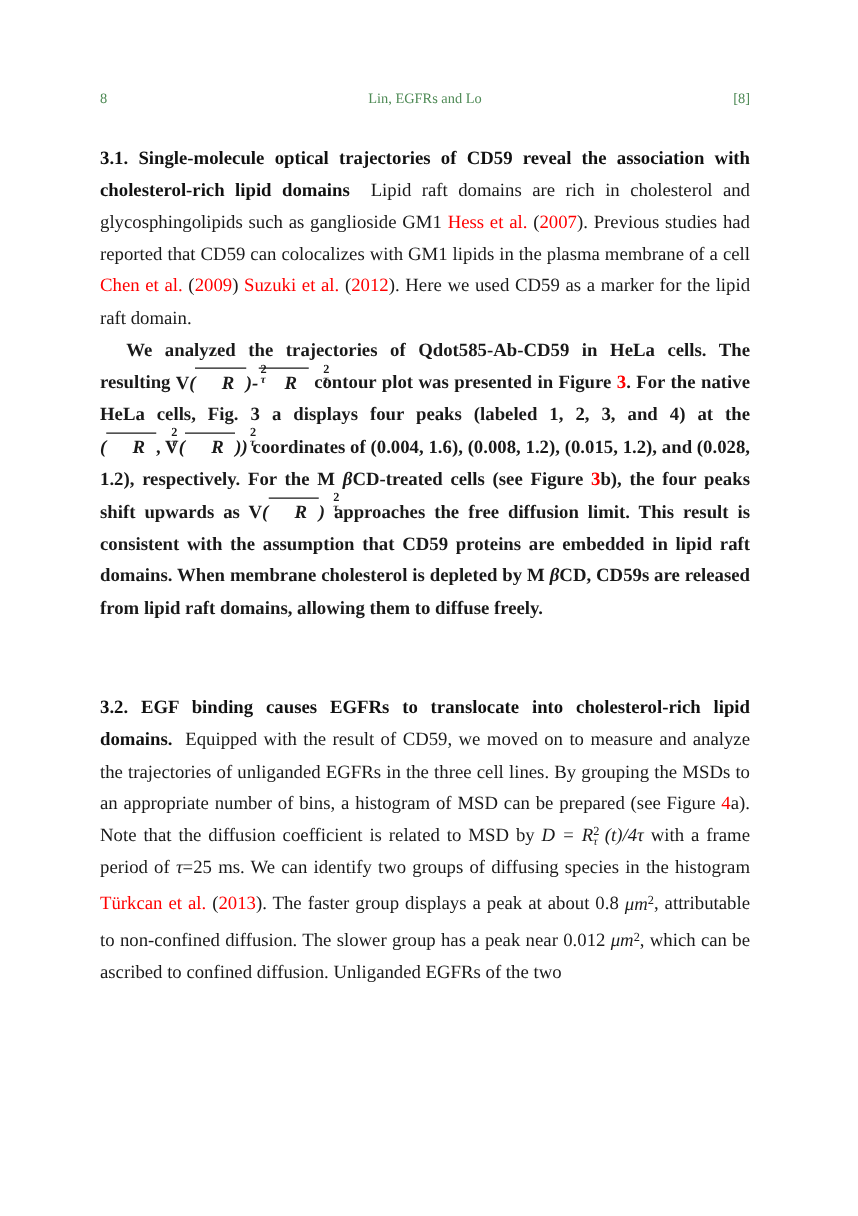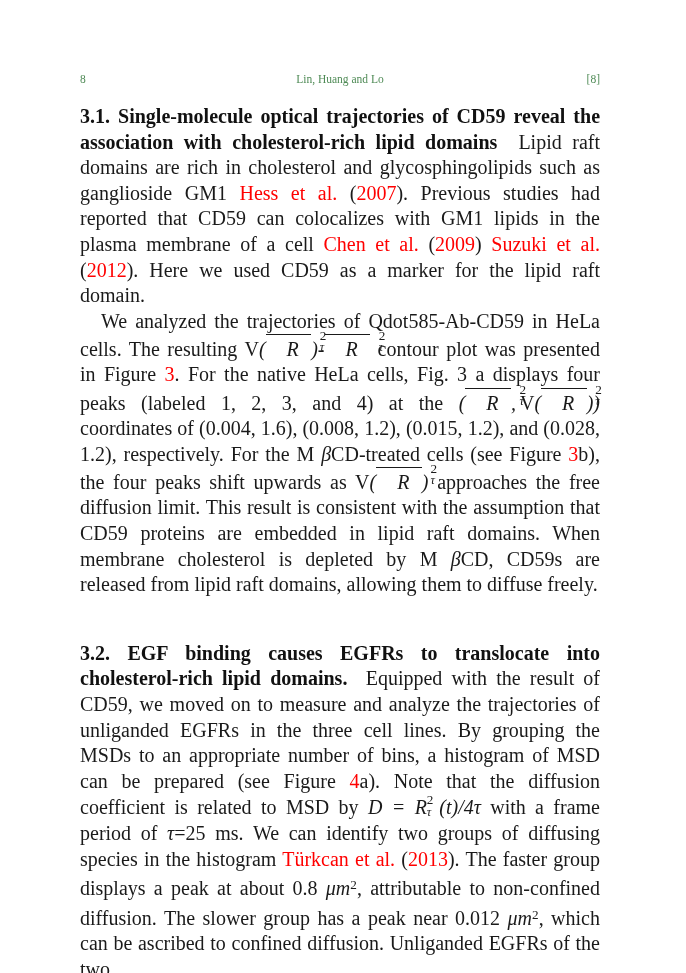--- a/index.html
+++ b/index.html
@@ -62,28 +62,28 @@
     font-weight: bold;
     color: #0f0fe8;
     text-align: center;
     letter-spacing: 0.1px;
     line-height: 20px;
     margin-bottom: 19px;
   }
   h2.section-title .num { margin-right: 5px; }
 
   p.para {
-    margin: 4px 0 0 0;
-    font-size: 20px;
+    margin: 15px 0 0 0;
+    font-size: 15px;
     line-height: 25.6px;
     text-align: justify;
     text-justify: inter-word;
     hyphens: manual;
   }
-  p.para + p.para { margin-top: 0; }
+  p.para + p.para { margin-top: 0; font-weight: bold; }
   p.indent { text-indent: 21px; }
 
   .subhead {
     font-weight: bold;
     color: #111;
   }
   .cite { color: #ff0000; }
   .reflink { color: #ff0000; }
 
   .figline {
@@ -136,21 +136,21 @@
   }
   .greek { font-family: "Liberation Serif", "DejaVu Serif", serif; font-style: italic; }
 </style>
 </head>
 <body>
 
 <div class="page">
 
   <div class="runhead">
     <span class="folio-left">8</span>
-    <span class="runtitle">Lin, Huang and Lo</span>
+    <span class="runtitle">Lin, EGFRs and Lo</span>
     <span class="folio-right">[8]</span>
   </div>
 
   <div class="col">
 
 
     <p class="para"><span class="subhead">3.1.</span> <span class="subhead">Single-molecule optical trajectories of CD59 reveal the association with cholesterol-rich lipid domains</span>&nbsp; <span>Lipid raft domains are rich in cholesterol and glycosphingolipids such as ganglioside GM1 </span><span class="cite">Hess et al.</span><span> (</span><span class="cite">2007</span><span>). Previous studies had reported that CD59 can colocalizes with GM1 lipids in the plasma membrane of a cell </span><span class="cite">Chen et al.</span><span> (</span><span class="cite">2009</span><span>) </span><span class="cite">Suzuki et al.</span><span> (</span><span class="cite">2012</span><span>). Here we used CD59 as a marker for the lipid raft domain.</span></p>
 
     <p class="para indent"><span>We analyzed the trajectories of Qdot585-Ab-CD59 in HeLa cells. The resulting </span><span class="math"><span class="up">V</span>(<span class="ovl">R<span class="stack"><span class="s-sup">2</span><span class="s-sub">τ</span></span></span>)-<span class="ovl">R<span class="stack"><span class="s-sup">2</span><span class="s-sub">τ</span></span></span></span><span> contour plot was presented in Figure </span><span class="reflink">3</span><span>. For the native HeLa cells, Fig. 3 a displays four peaks (labeled 1, 2, 3, and 4) at the </span><span class="math">(<span class="ovl">R<span class="stack"><span class="s-sup">2</span><span class="s-sub">τ</span></span></span>, <span class="up">V</span>(<span class="ovl">R<span class="stack"><span class="s-sup">2</span><span class="s-sub">τ</span></span></span>))</span><span> coordinates of (0.004, 1.6), (0.008, 1.2), (0.015, 1.2), and (0.028, 1.2), respectively. For the M </span><span class="greek">β</span><span>CD-treated cells (see Figure </span><span class="reflink">3</span><span>b), the four peaks shift upwards as </span><span class="math"><span class="up">V</span>(<span class="ovl">R<span class="stack"><span class="s-sup">2</span><span class="s-sub">τ</span></span></span>)</span><span> approaches the free diffusion limit. This result is consistent with the assumption that CD59 proteins are embedded in lipid raft domains. When membrane cholesterol is depleted by M </span><span class="greek">β</span><span>CD, CD59s are released from lipid raft domains, allowing them to diffuse freely.</span></p>
 

